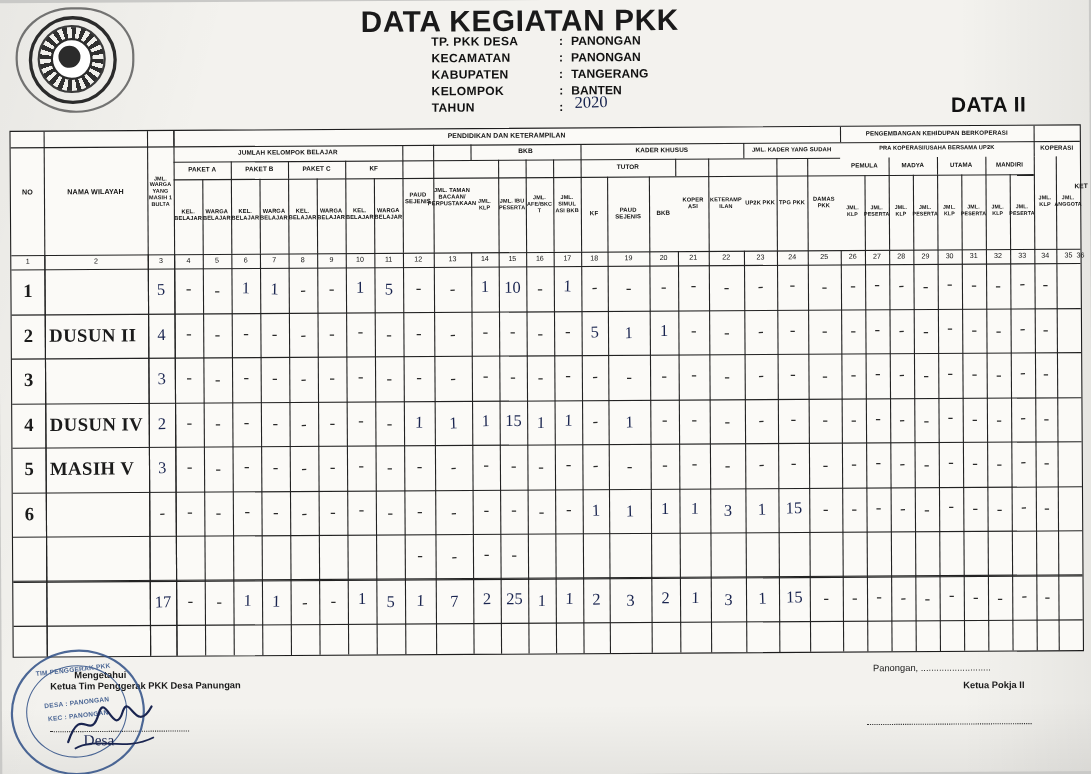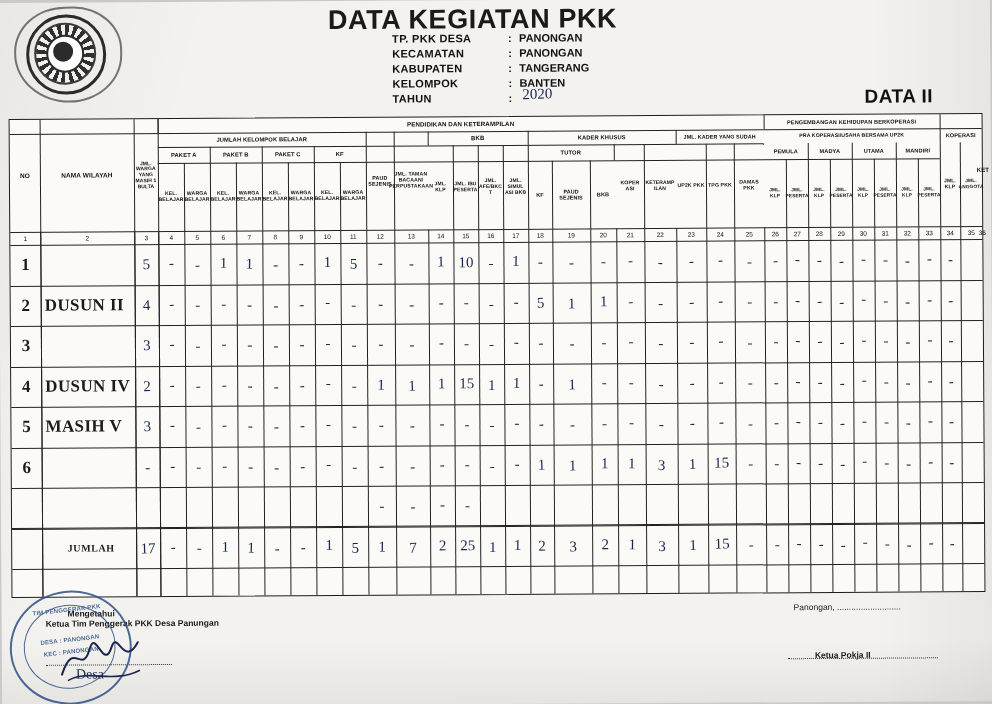--- a/index.html
+++ b/index.html
@@ -528,21 +528,20 @@
       <div class="hw dash" style="left: 864px; top: 327.5px; width: 22px; height: 40.5px; transform: rotate(0.8deg);">-</div>
       <div class="hw dash" style="left: 886px; top: 328.5px; width: 22px; height: 40.5px; transform: rotate(1.6deg);">-</div>
       <div class="hw dash" style="left: 908px; top: 326.5px; width: 22px; height: 40.5px; transform: rotate(-1.6deg);">-</div>
       <div class="hw dash" style="left: 930px; top: 327.5px; width: 20px; height: 40.5px; transform: rotate(-0.8deg);">-</div>
       <div class="rownum" style="left: 0px; top: 368px; width: 30px; height: 40.5px;"></div>
       <div class="hw dash" style="left: 356px; top: 368px; width: 28px; height: 40.5px; transform: rotate(1.6deg);">-</div>
       <div class="hw dash" style="left: 384px; top: 369px; width: 34px; height: 40.5px; transform: rotate(-1.6deg);">-</div>
       <div class="hw dash" style="left: 418px; top: 367px; width: 25px; height: 40.5px; transform: rotate(-0.8deg);">-</div>
       <div class="hw dash" style="left: 443px; top: 368px; width: 25px; height: 40.5px; transform: rotate(0deg);">-</div>
       <div class="rownum" style="left: 0px; top: 408.5px; width: 30px; height: 40.5px;"></div>
-      <div class="rowname small" style="left: 34px; top: 408.5px; height: 40.5px; width: 90px; justify-content: center; display: flex; align-items: center;">JUMLAH</div>
       <div class="hw" style="left: 124px; top: 408.5px; width: 24px; height: 40.5px; transform: rotate(-1.6deg);">17</div>
       <div class="hw dash" style="left: 148px; top: 407.5px; width: 26px; height: 40.5px; transform: rotate(-0.8deg);">-</div>
       <div class="hw dash" style="left: 174px; top: 409.5px; width: 26px; height: 40.5px; transform: rotate(0deg);">-</div>
       <div class="hw" style="left: 200px; top: 407.5px; width: 26px; height: 40.5px; transform: rotate(0.8deg);">1</div>
       <div class="hw" style="left: 226px; top: 408.5px; width: 26px; height: 40.5px; transform: rotate(1.6deg);">1</div>
       <div class="hw dash" style="left: 252px; top: 409.5px; width: 26px; height: 40.5px; transform: rotate(-1.6deg);">-</div>
       <div class="hw dash" style="left: 278px; top: 408.5px; width: 26px; height: 40.5px; transform: rotate(-0.8deg);">-</div>
       <div class="hw" style="left: 304px; top: 407.5px; width: 26px; height: 40.5px; transform: rotate(0deg);">1</div>
       <div class="hw" style="left: 330px; top: 409.5px; width: 26px; height: 40.5px; transform: rotate(0.8deg);">5</div>
       <div class="hw" style="left: 356px; top: 408.5px; width: 28px; height: 40.5px; transform: rotate(1.6deg);">1</div>
@@ -568,21 +567,21 @@
       <div class="hw dash" style="left: 886px; top: 409.5px; width: 22px; height: 40.5px; transform: rotate(1.6deg);">-</div>
       <div class="hw dash" style="left: 908px; top: 407.5px; width: 22px; height: 40.5px; transform: rotate(-1.6deg);">-</div>
       <div class="hw dash" style="left: 930px; top: 408.5px; width: 20px; height: 40.5px; transform: rotate(-0.8deg);">-</div>
     </div>
 
   <div class="foot" style="left:66px;top:606px;">Mengetahui</div>
   <div class="foot" style="left:44px;top:616px;">Ketua Tim Penggerak PKK Desa Panungan</div>
   <div class="footline" style="left:44px;top:662px;width:126px;"></div>
 
   <div class="foot" style="left:792px;top:604px;font-weight:normal;">Panongan, ...........................</div>
-  <div class="foot" style="left:813px;top:620px;margin-top:32px;">Ketua Pokja II</div>
+  <div class="foot" style="left:874px;top:620px;">Ketua Pokja II</div>
   <div class="footline" style="left:786px;top:660px;width:150px;"></div>
 
   <div id="stamp">
     <div class="s1"></div>
     <div class="t" style="top:14px;">TIM PENGGERAK PKK</div>
     <div class="t" style="top:44px;">DESA : PANONGAN</div>
     <div class="t" style="top:56px;">KEC : PANONGAN</div>
   </div>
 
   <div id="sign">

